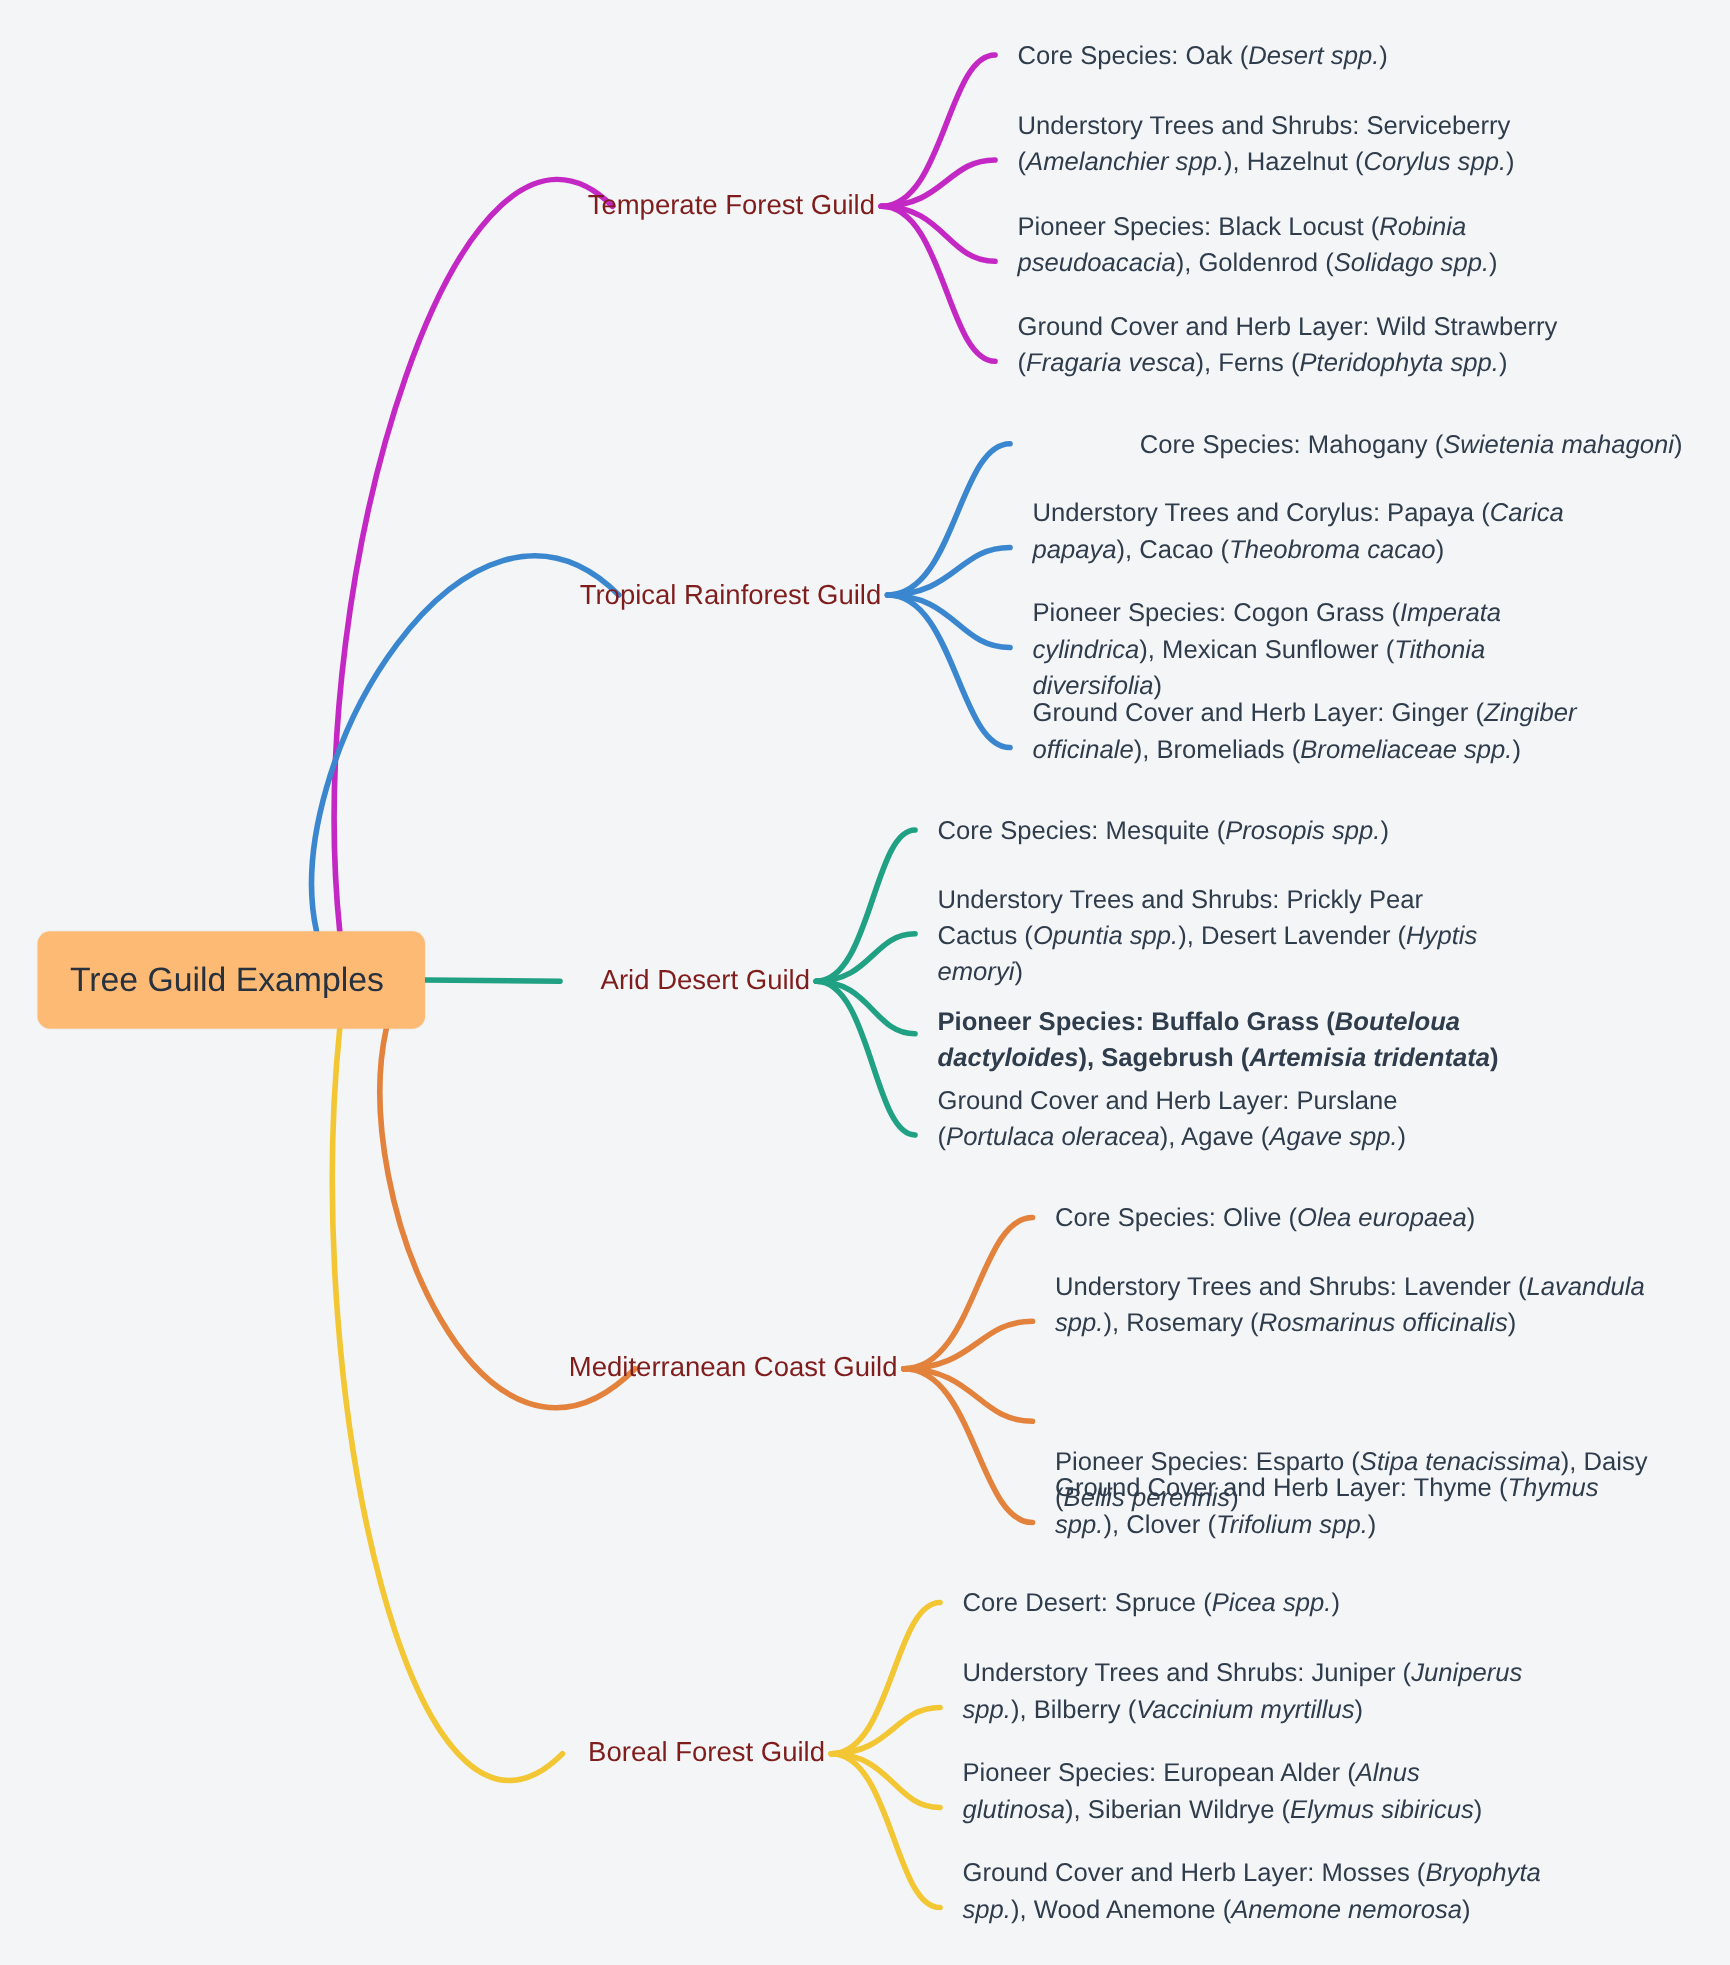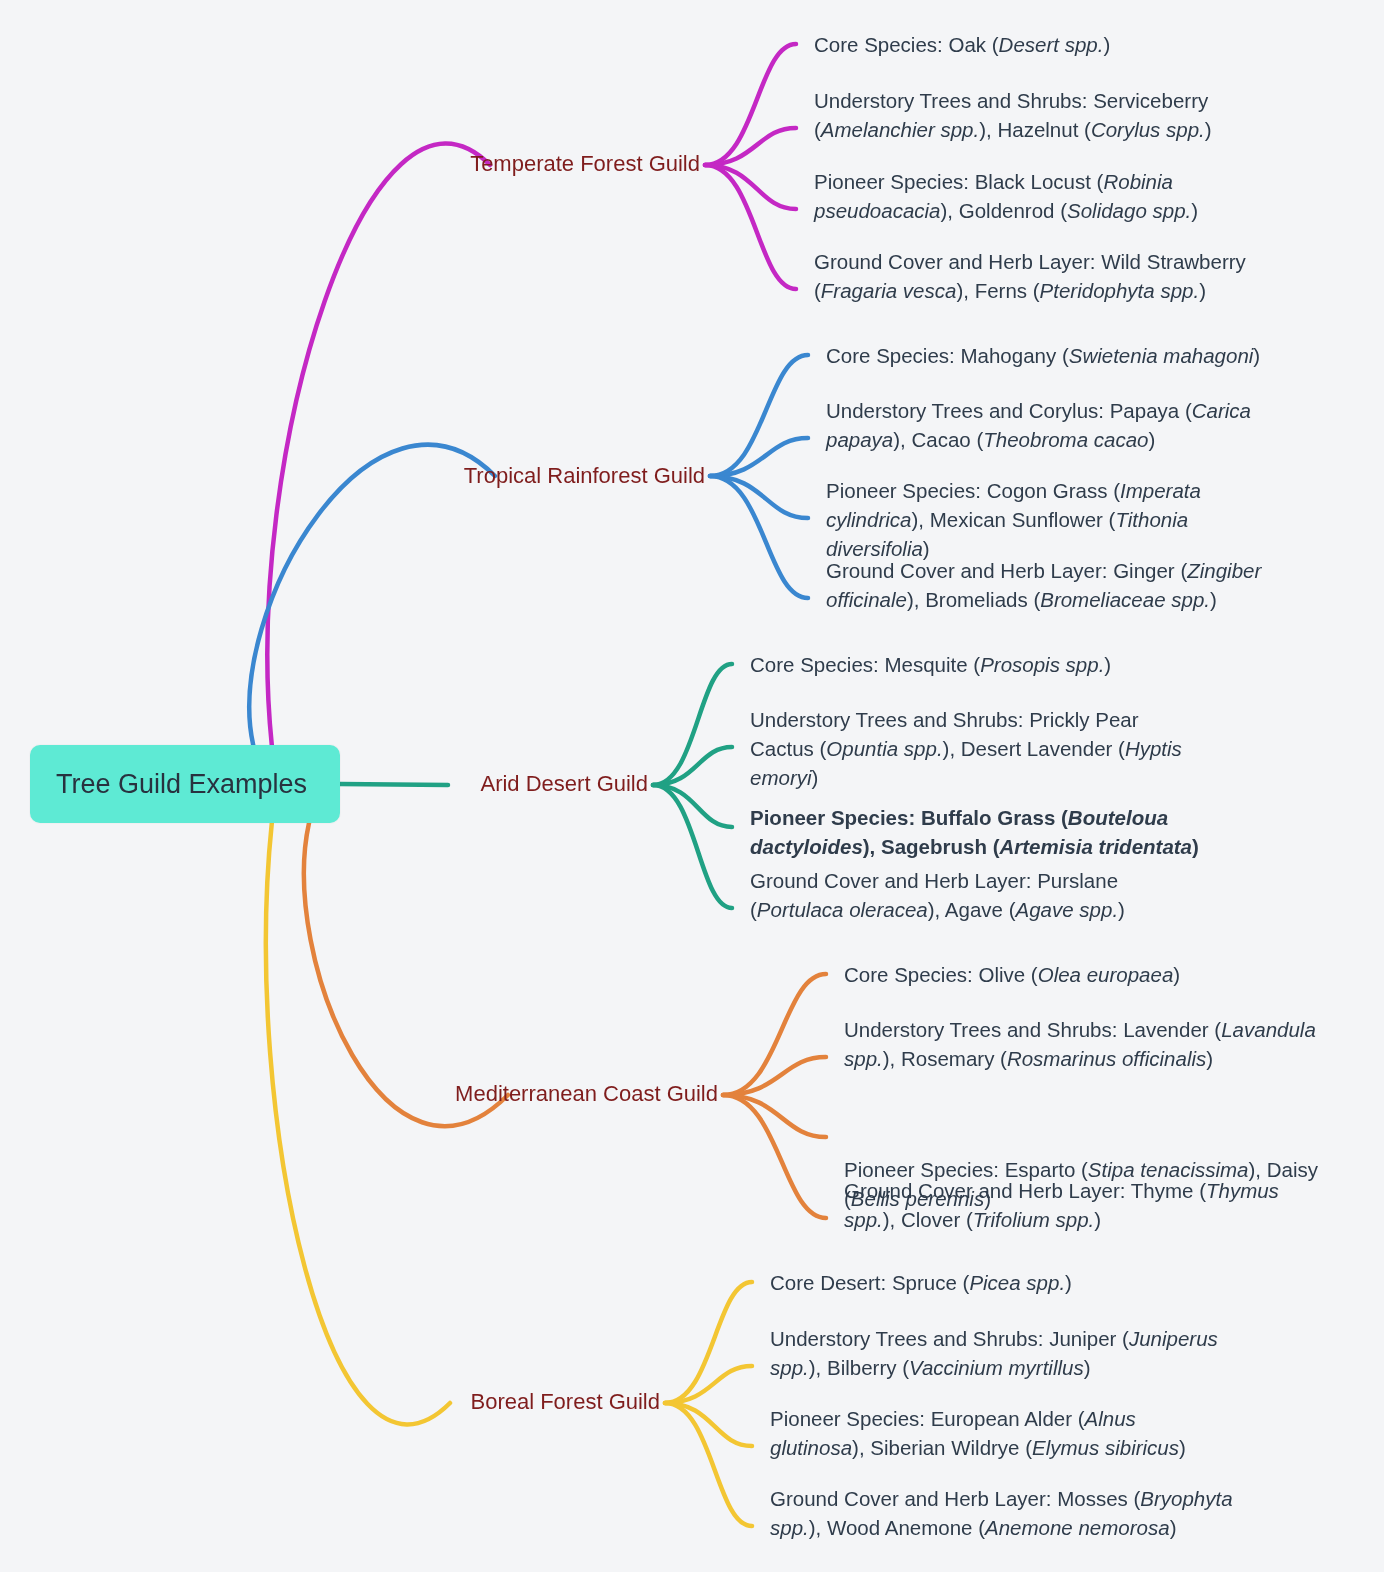--- a/index.html
+++ b/index.html
@@ -21,21 +21,21 @@
     width: 1384px;
     height: 1572px;
     pointer-events: none;
   }
   .node {
     position: absolute;
     color: #2f3c4b;
     line-height: 1.42;
   }
   .root-node {
-    background: #5eead4;
+    background: #fdba74;
     border-radius: 10px;
     padding: 18px 26px;
     font-size: 27px;
     color: #28323f;
     box-shadow: 0 0 0 1px rgba(0,0,0,0.02);
     white-space: nowrap;
   }
   .branch-node {
     font-size: 22px;
     color: #7f1d1d;
@@ -85,21 +85,21 @@
   <div id="nodes">
       <div class="node root-node" style="left: 30px; top: 745px; width: 310px; height: 78px; display: flex; align-items: center;">
         <span>Tree Guild Examples</span>
       </div>
       <div class="node branch-node" style="left: 280px; top: 148px; width: 420px;"><span>Temperate Forest Guild</span></div>
       <div class="node leaf-node" style="left: 814px; top: 30px; width: 520px;"><span>Core Species: Oak (</span><i>Desert spp.</i><span>)</span><i></i><span></span></div>
       <div class="node leaf-node" style="left: 814px; top: 86px; width: 500px;"><span>Understory Trees and Shrubs: Serviceberry (</span><i>Amelanchier spp.</i><span>), Hazelnut (</span><i>Corylus spp.</i><span>)</span></div>
       <div class="node leaf-node" style="left: 814px; top: 167px; width: 480px;"><span>Pioneer Species: Black Locust (</span><i>Robinia pseudoacacia</i><span>), Goldenrod (</span><i>Solidago spp.</i><span>)</span></div>
       <div class="node leaf-node" style="left: 814px; top: 247px; width: 500px;"><span>Ground Cover and Herb Layer: Wild Strawberry (</span><i>Fragaria vesca</i><span>), Ferns (</span><i>Pteridophyta spp.</i><span>)</span></div>
       <div class="node branch-node" style="left: 285px; top: 460px; width: 420px;"><span>Tropical Rainforest Guild</span></div>
-      <div class="node leaf-node" style="left: 826px; top: 341px; width: 520px;"><span>Core Species: Mahogany (</span><i>Swietenia mahagoni</i><span>)</span><i></i><span></span></div>
+      <div class="node leaf-node" style="left: 826px; top: 341px; width: 520px; text-align: right;"><span>Core Species: Mahogany (</span><i>Swietenia mahagoni</i><span>)</span><i></i><span></span></div>
       <div class="node leaf-node" style="left: 826px; top: 396px; width: 480px;"><span>Understory Trees and Corylus: Papaya (</span><i>Carica papaya</i><span>), Cacao (</span><i>Theobroma cacao</i><span>)</span></div>
       <div class="node leaf-node" style="left: 826px; top: 476px; width: 460px;"><span>Pioneer Species: Cogon Grass (</span><i>Imperata cylindrica</i><span>), Mexican Sunflower (</span><i>Tithonia diversifolia</i><span>)</span></div>
       <div class="node leaf-node" style="left: 826px; top: 556px; width: 505px;"><span>Ground Cover and Herb Layer: Ginger (</span><i>Zingiber officinale</i><span>), Bromeliads (</span><i>Bromeliaceae spp.</i><span>)</span></div>
       <div class="node branch-node" style="left: 228px; top: 768px; width: 420px;"><span>Arid Desert Guild</span></div>
       <div class="node leaf-node" style="left: 750px; top: 650px; width: 520px;"><span>Core Species: Mesquite (</span><i>Prosopis spp.</i><span>)</span><i></i><span></span></div>
       <div class="node leaf-node" style="left: 750px; top: 705px; width: 450px;"><span>Understory Trees and Shrubs: Prickly Pear Cactus (</span><i>Opuntia spp.</i><span>), Desert Lavender (</span><i>Hyptis emoryi</i><span>)</span></div>
       <div class="node leaf-node" style="left: 750px; top: 803px; width: 480px; font-weight: bold;"><span>Pioneer Species: Buffalo Grass (</span><i>Bouteloua dactyloides</i><span>), Sagebrush (</span><i>Artemisia tridentata</i><span>)</span></div>
       <div class="node leaf-node" style="left: 750px; top: 866px; width: 445px;"><span>Ground Cover and Herb Layer: Purslane (</span><i>Portulaca oleracea</i><span>), Agave (</span><i>Agave spp.</i><span>)</span></div>
       <div class="node branch-node" style="left: 298px; top: 1078px; width: 420px;"><span>Mediterranean Coast Guild</span></div>
       <div class="node leaf-node" style="left: 844px; top: 960px; width: 520px;"><span>Core Species: Olive (</span><i>Olea europaea</i><span>)</span><i></i><span></span></div>

